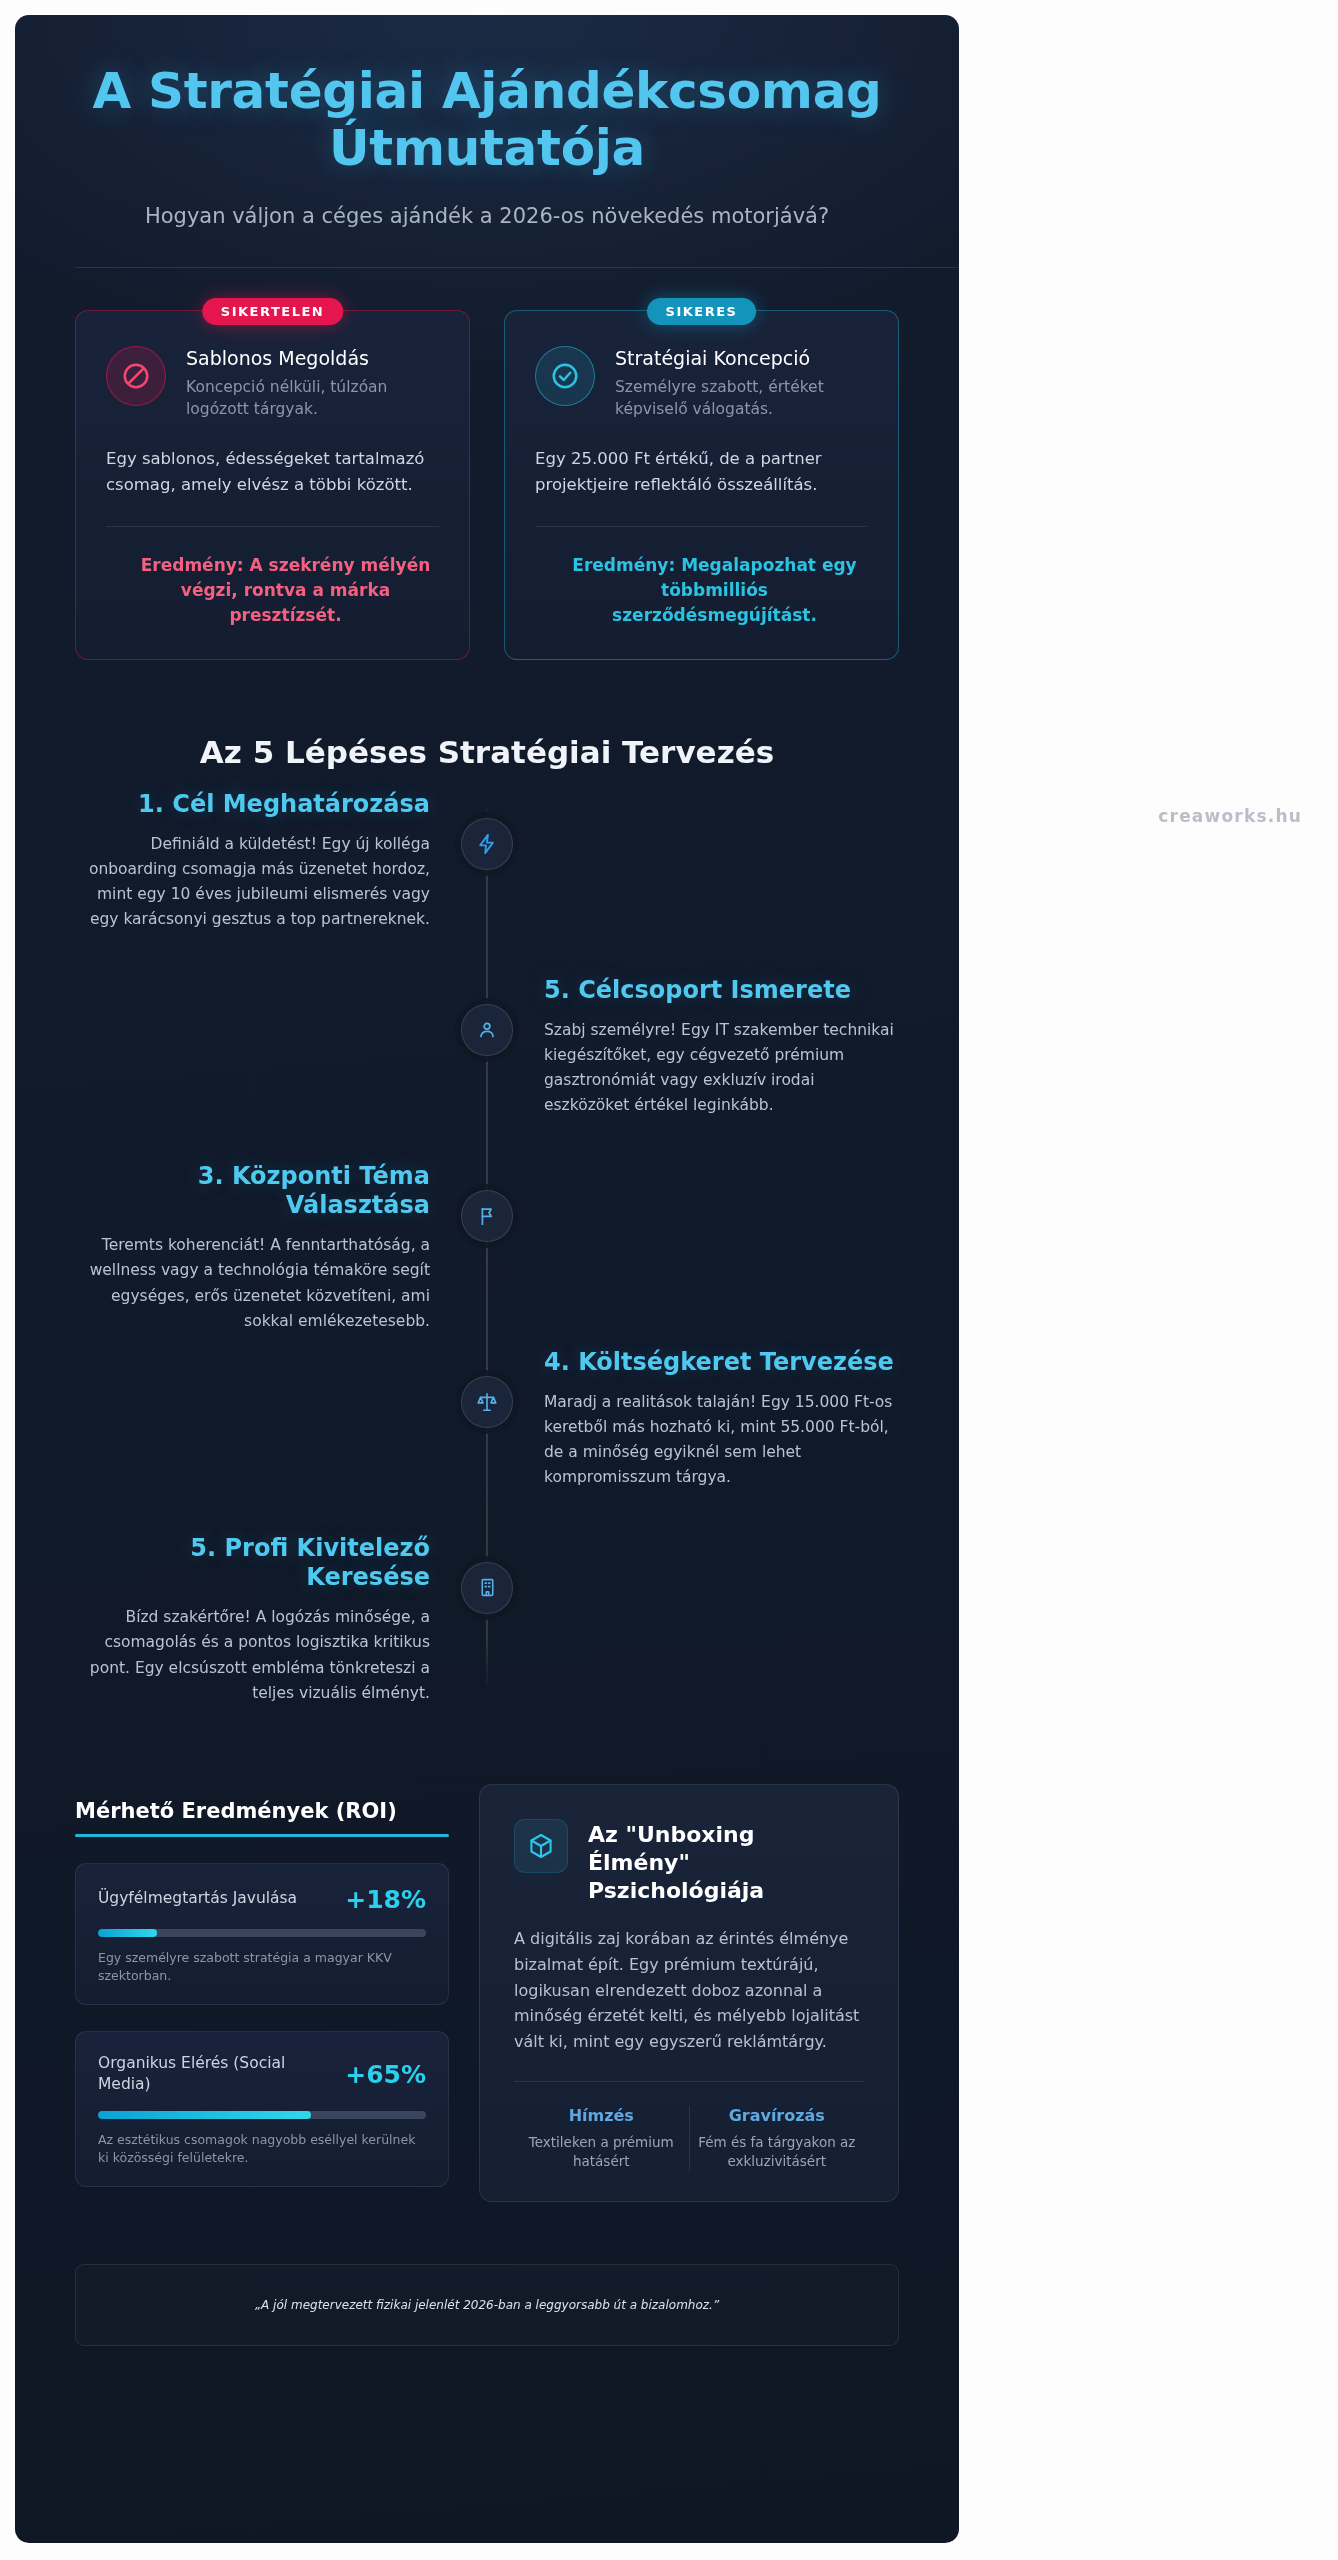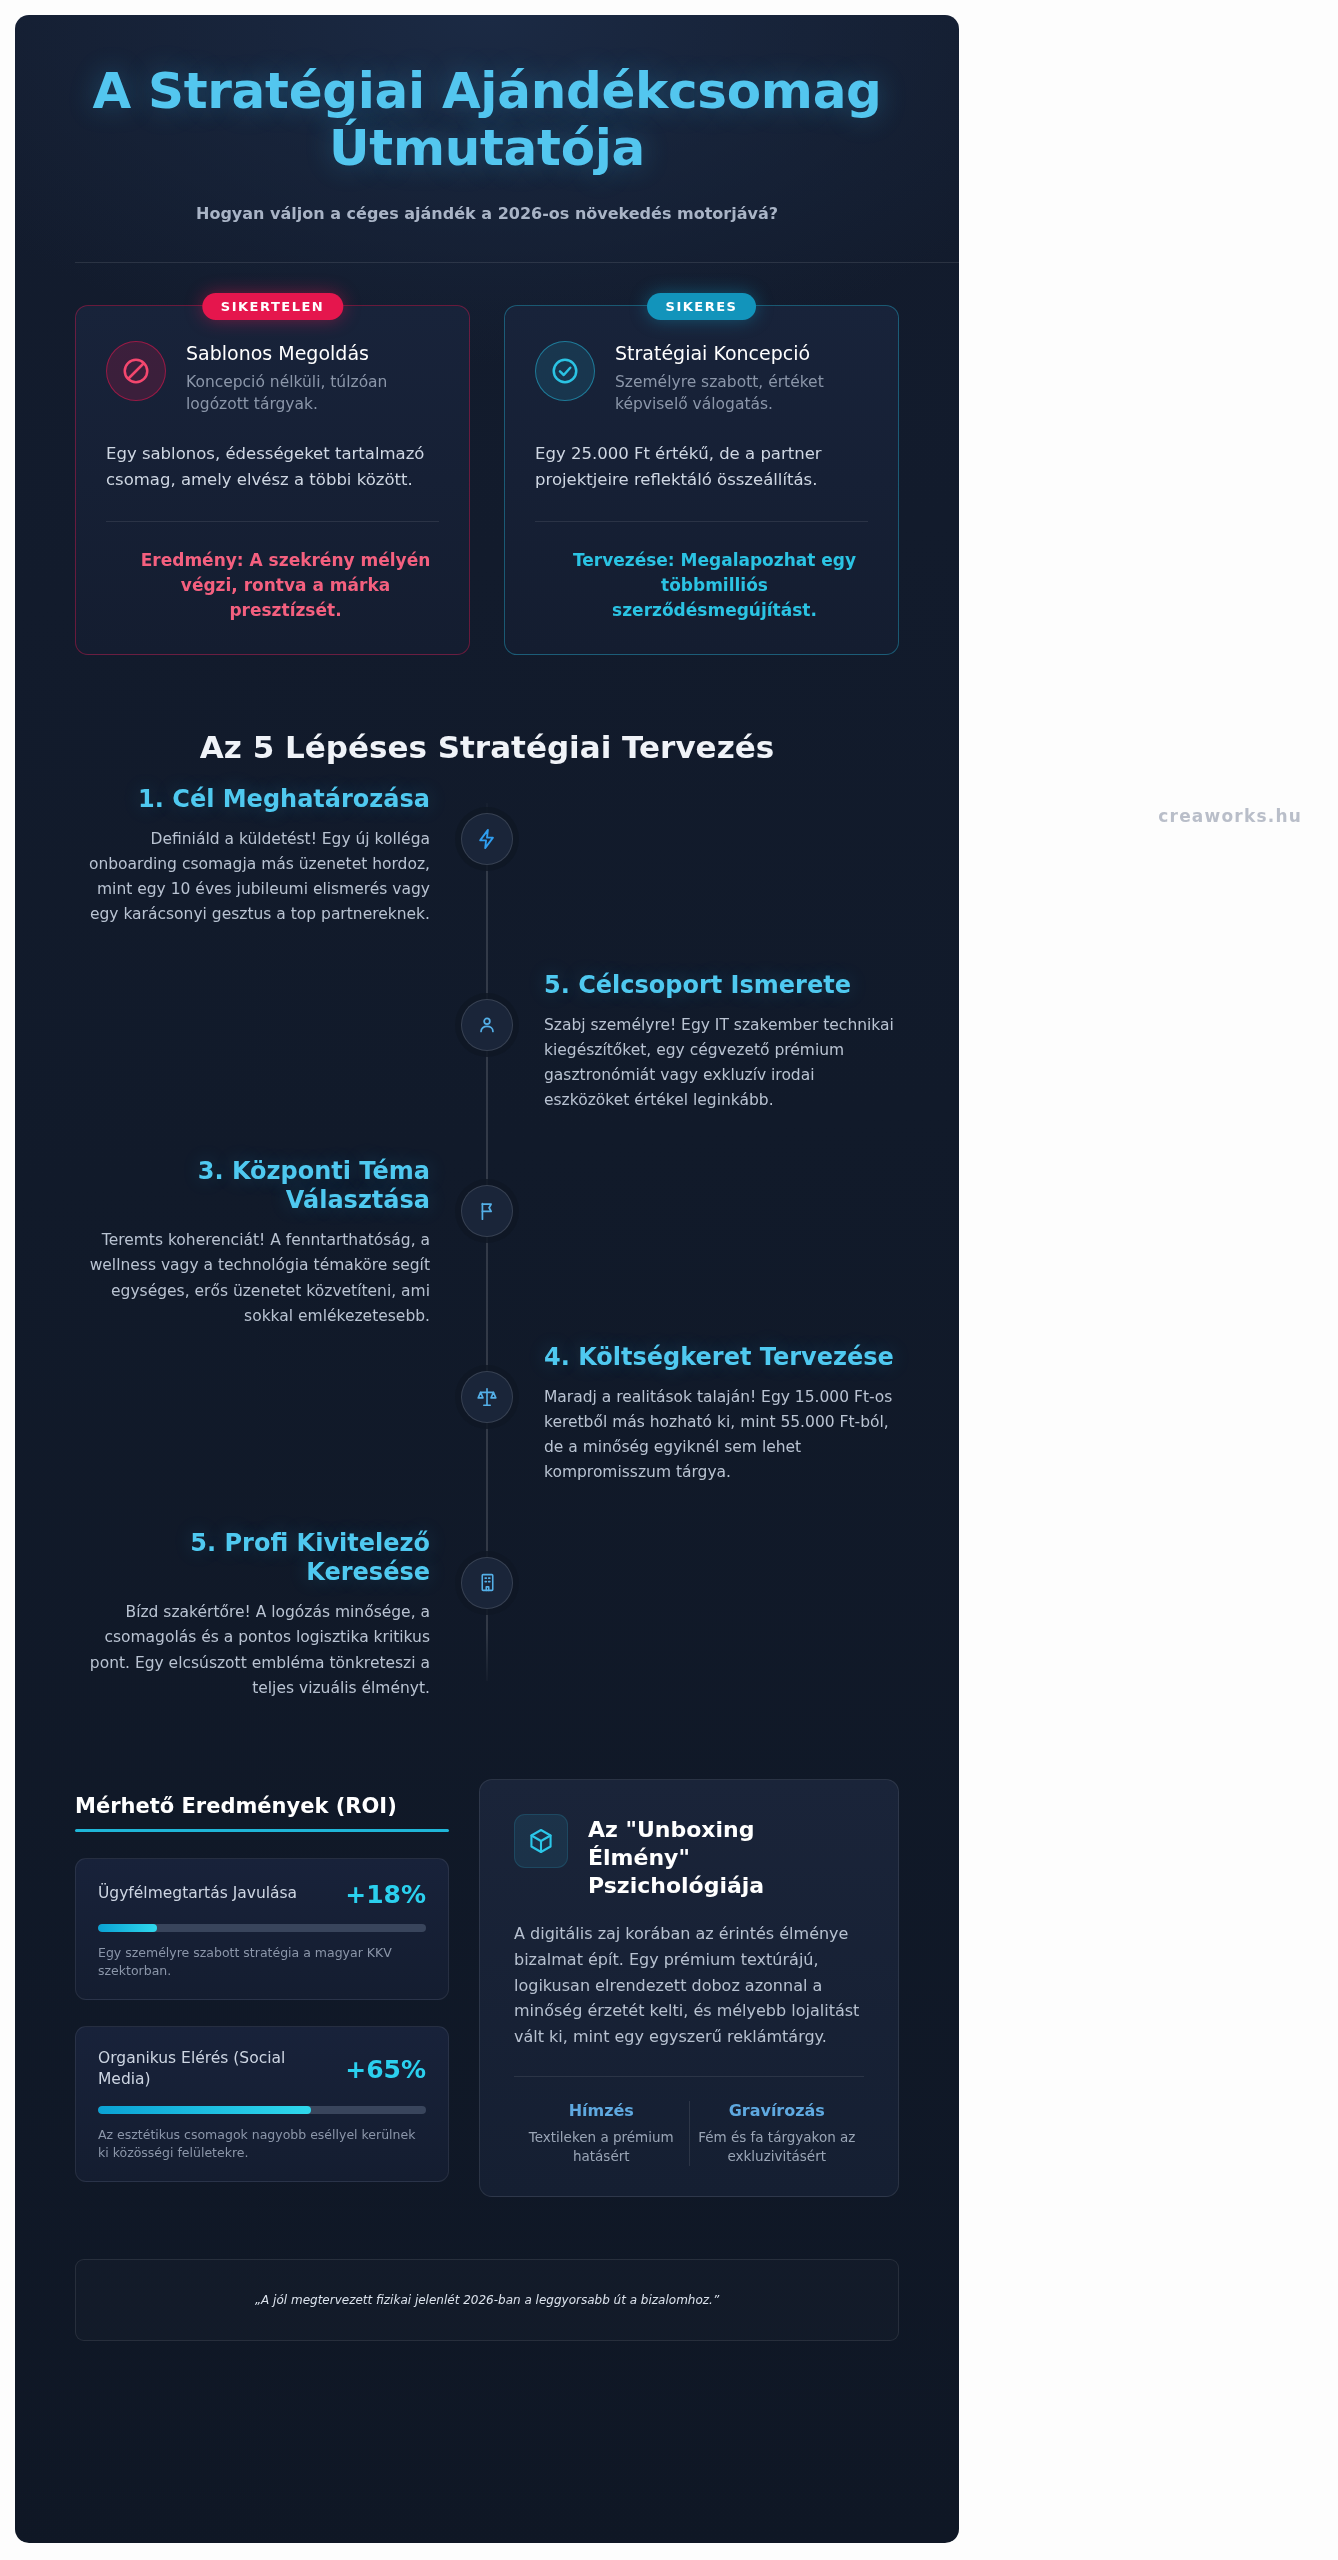--- a/index.html
+++ b/index.html
@@ -28,21 +28,21 @@
   }
 
   
   .header { padding: 48px 60px 0; text-align: center; }
   .h-title {
     font-size: 50px; font-weight: bold; line-height: 1.14;
     color: #53c6ef; letter-spacing: -0.3px;
     text-shadow: 0 0 28px rgba(56,189,248,.30);
   }
   .h-sub {
-    margin-top: 27px; font-size: 16px; color: #a9b4c6; font-weight: 700;
+    margin-top: 27px; font-size: 21px; color: #a9b4c6; font-weight: 400;
   }
   .h-rule {
     margin: 39px auto 0; width: 1010px; height: 1px;
     background: rgba(255,255,255,.10);
   }
 
   
   .compare {
     display: flex; gap: 34px; padding: 42px 60px 0;
   }
@@ -225,21 +225,21 @@
                 <polyline points="8,12.3 11,15.2 16.2,9.4" stroke-linecap="round" stroke-linejoin="round"></polyline>
               </svg>
             </div>
             <div class="cmp-h-txt">
               <div class="cmp-title">Stratégiai Koncepció</div>
               <div class="cmp-subtitle">Személyre szabott, értéket képviselő válogatás.</div>
             </div>
           </div>
           <div class="cmp-body">Egy 25.000 Ft értékű, de a partner projektjeire reflektáló összeállítás.</div>
           <div class="cmp-div"></div>
-          <div class="cmp-result good">Tervezése: Megalapozhat egy többmilliós szerződésmegújítást.</div>
+          <div class="cmp-result good">Eredmény: Megalapozhat egy többmilliós szerződésmegújítást.</div>
         </div>
       </div>
 
     </div>
 
     <div class="steps-h">Az 5 Lépéses Stratégiai Tervezés</div>
 
     <div class="timeline">
       <div class="tl-line"></div>
 

